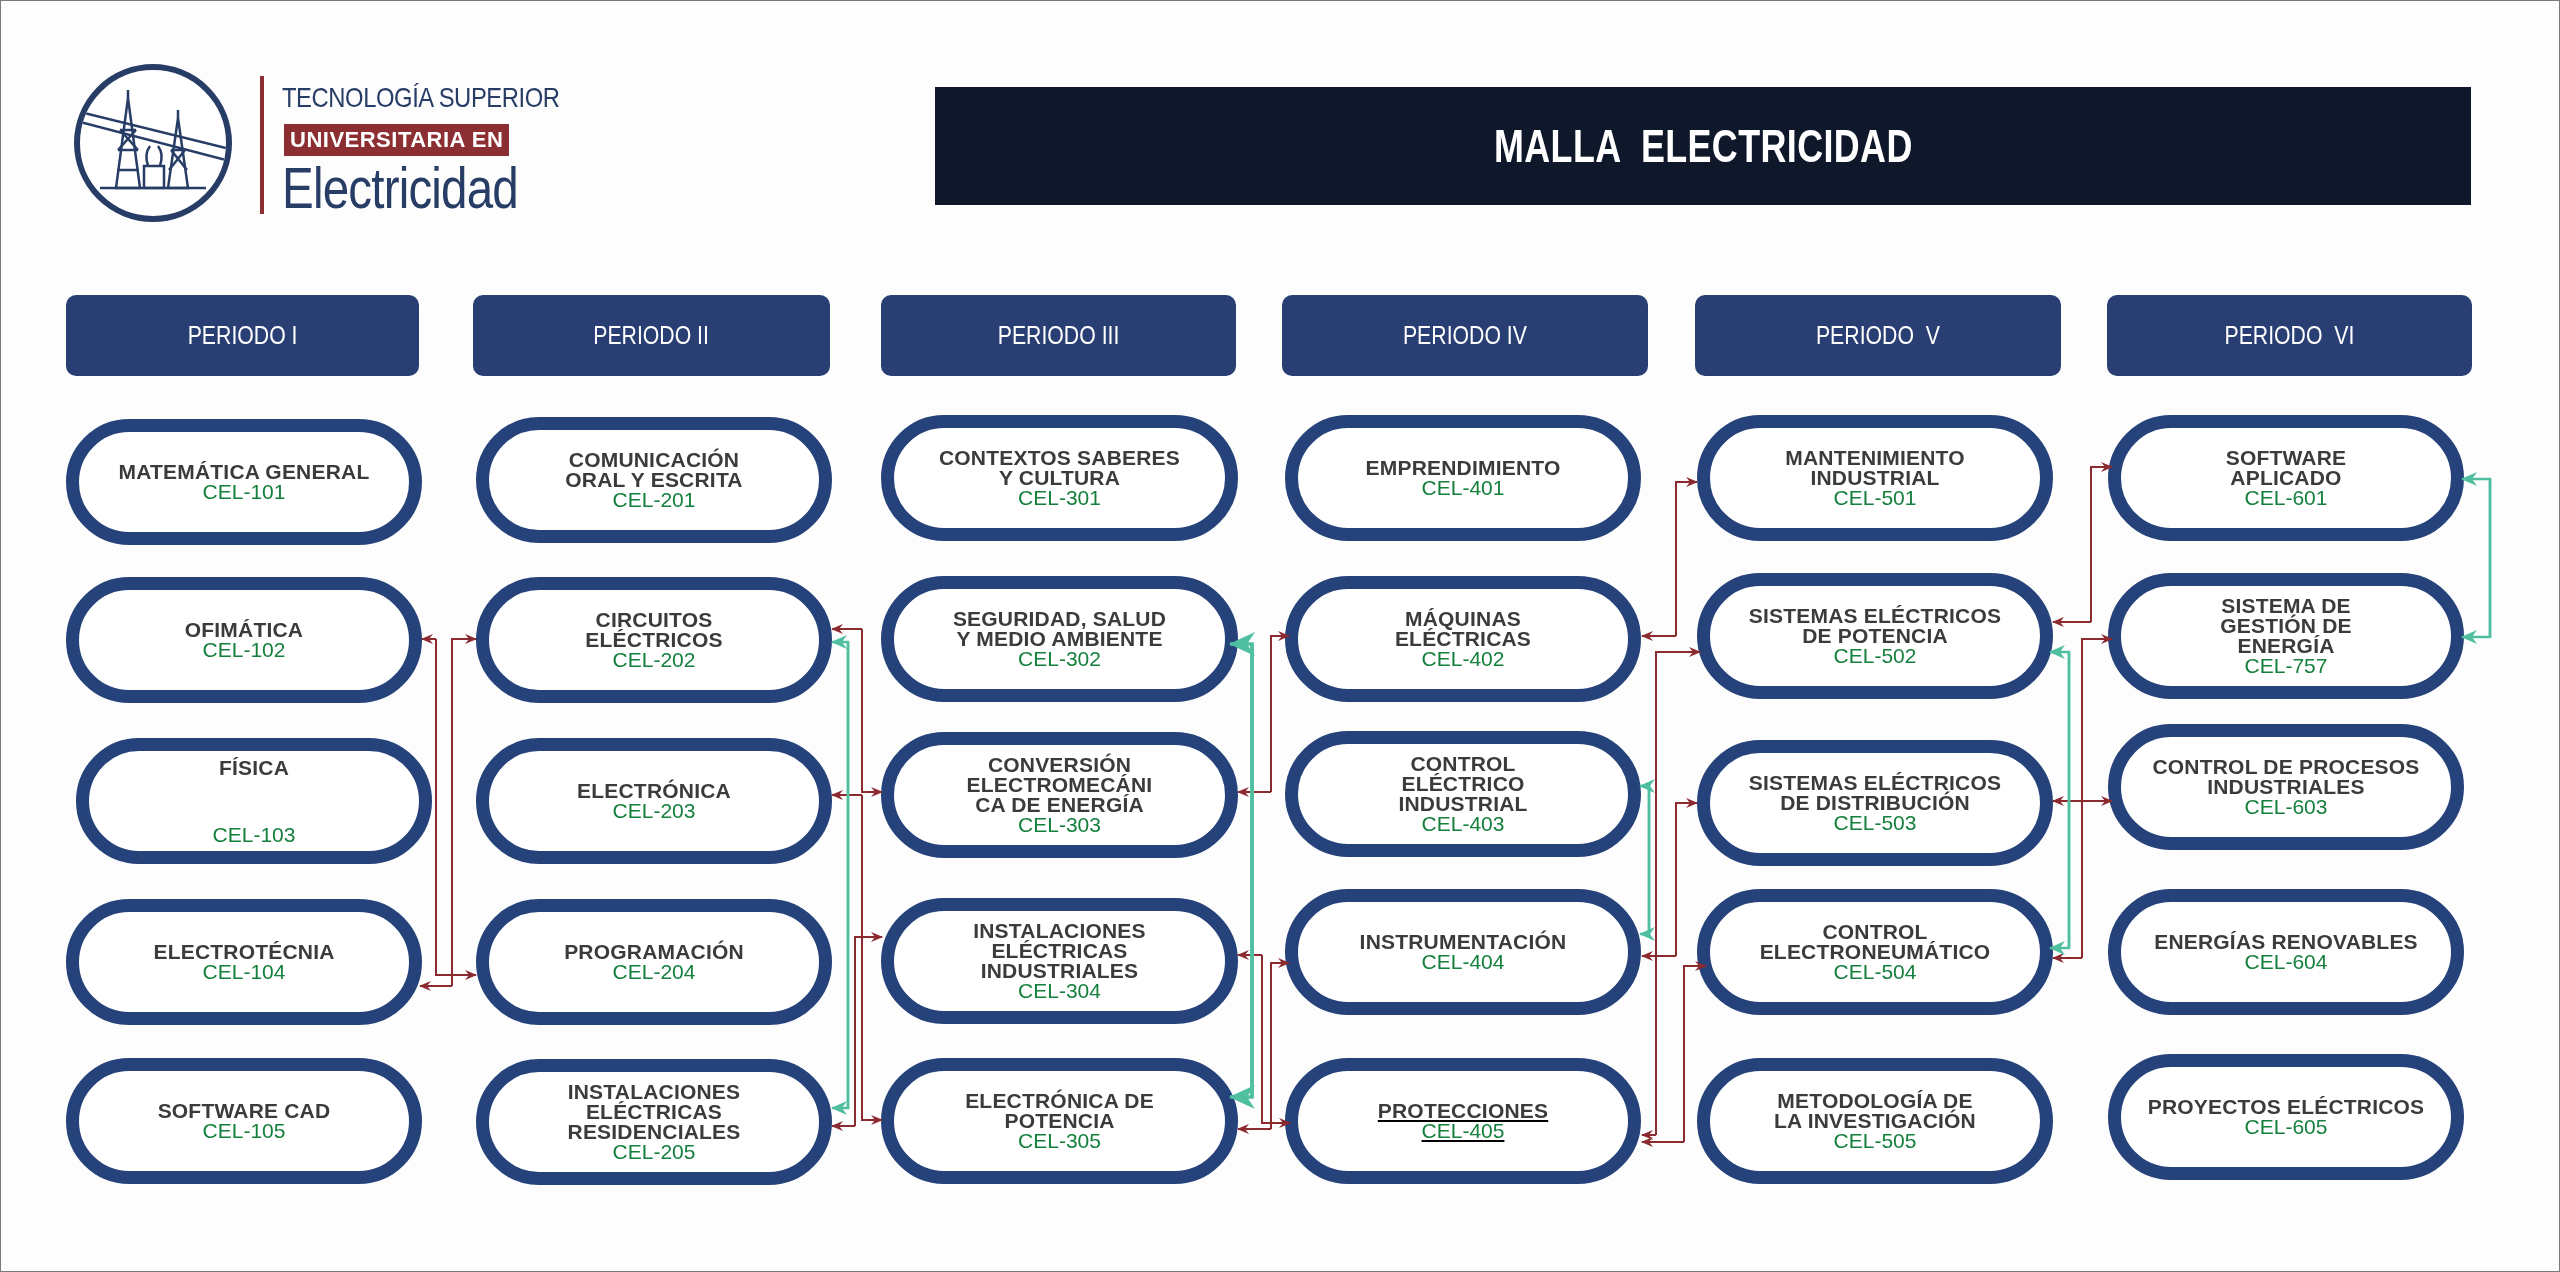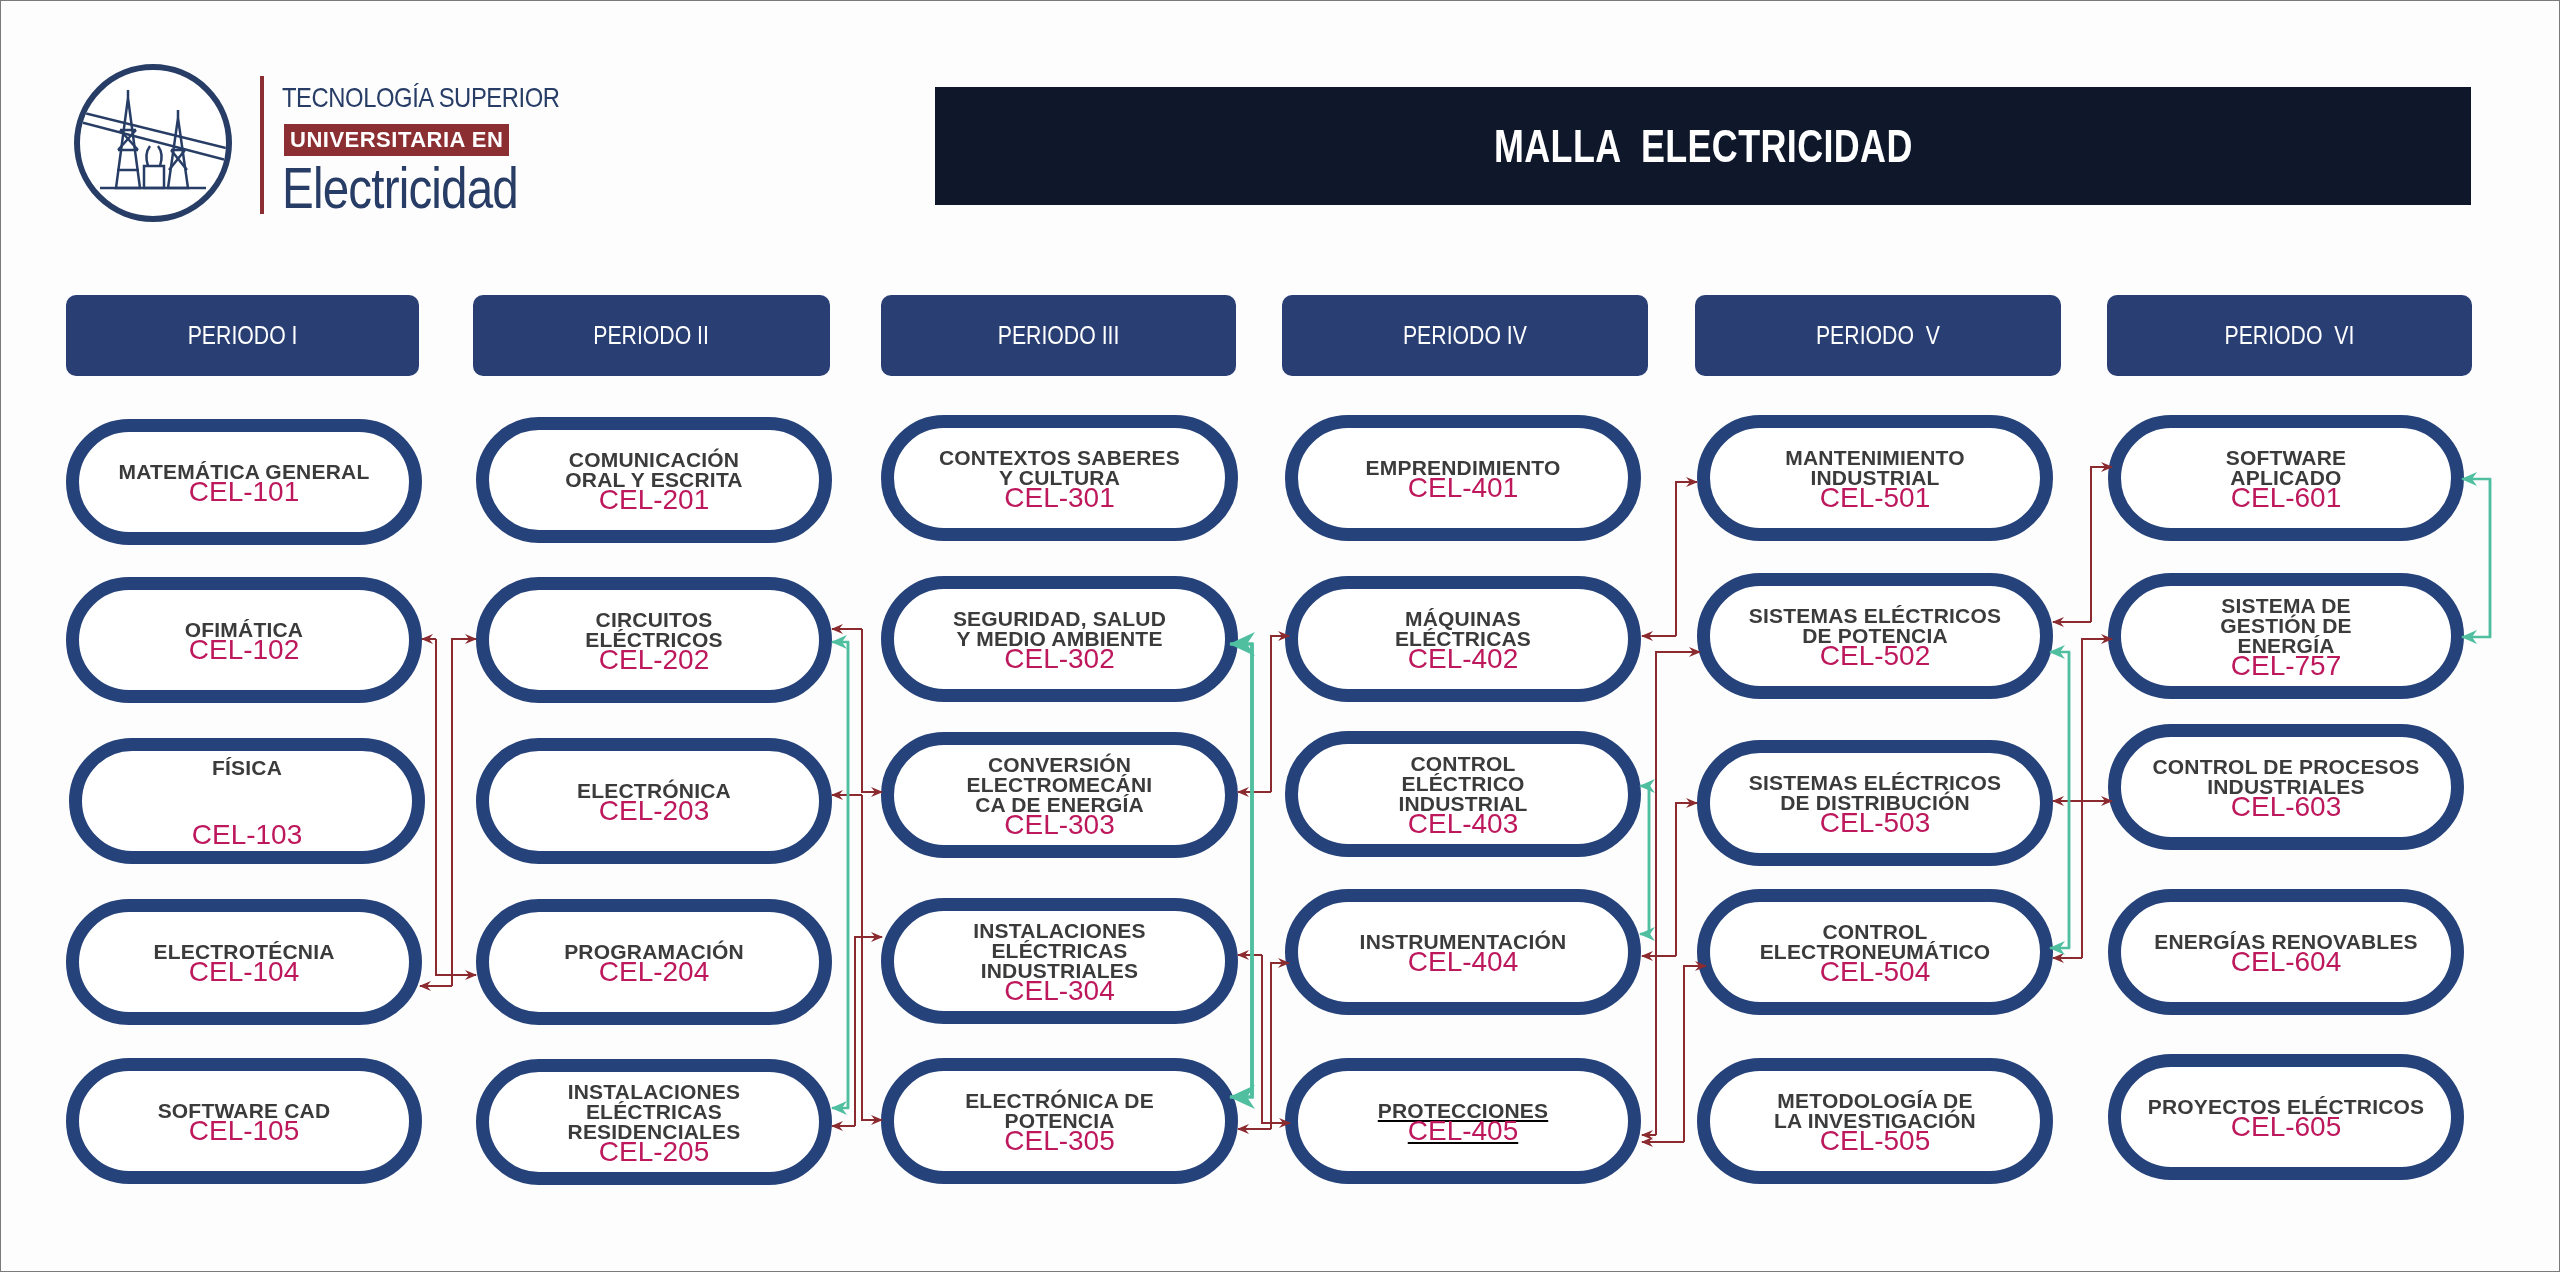--- a/index.html
+++ b/index.html
@@ -12,21 +12,21 @@
   .logo-l1 { position:absolute; left:212px; top:24px; font-family:"Liberation Sans", sans-serif; font-size:28px; color:#273d66; letter-spacing:-0.5px; transform:scaleX(0.85); transform-origin:left; white-space:nowrap; }
   .logo-l2 { position:absolute; left:214px; top:66px; background:#8c2f33; color:#fff; font-weight:bold; font-size:22px; padding:3px 6px; letter-spacing:0.5px; white-space:nowrap; }
   .logo-l3 { position:absolute; left:212px; top:96px; font-size:58px; color:#273d66; transform:scaleX(0.82); transform-origin:left; white-space:nowrap; letter-spacing:-1px; }
   .title-banner { position:absolute; left:935px; top:87px; width:1536px; height:118px; background:#0f172a; display:flex; align-items:center; justify-content:center; }
   .title-banner span { color:#fff; font-weight:bold; font-size:46px; transform:scaleX(0.78); white-space:pre; letter-spacing:0.5px; }
   .period { position:absolute; top:295px; height:81px; background:#293f74; display:flex; align-items:center; justify-content:center;border-radius:10px; }
   .period span { color:#fff; font-size:25px; transform:scaleX(0.85); white-space:pre; }
   .pill { position:absolute; height:126px; border:13px solid #26427a; border-radius:70px; box-sizing:border-box; background:#fff;
           display:flex; flex-direction:column; align-items:center; justify-content:center; text-align:center; }
   .pill .name { font-weight:bold; font-size:21px; color:#3b3b3b; line-height:20px; white-space:pre-line; letter-spacing:0.2px; }
-  .pill .code { font-size:28px; color:#be185d; line-height:20px; }
+  .pill .code { font-size:21px; color:#15803d; line-height:20px; }
   svg.links { position:absolute; left:0; top:0; width:2560px; height:1272px; pointer-events:none; }
 </style>
 </head>
 <body>
 
 <div class="frame"></div>
 
 <div class="logo">
   <div class="logo-circle">
     <svg width="146" height="146" viewBox="0 0 146 146">
@@ -81,21 +81,21 @@
   </div>
 
 <div class="pill" style="left:66px;top:419px;width:356px;">
     <div class="name">MATEMÁTICA GENERAL</div>
     <div class="code">CEL-101</div>
   </div>
 <div class="pill" style="left:66px;top:577px;width:356px;">
     <div class="name">OFIMÁTICA</div>
     <div class="code">CEL-102</div>
   </div>
-<div class="pill" style="left:69px;top:738px;width:356px;gap:47px;">
+<div class="pill" style="left:76px;top:738px;width:356px;gap:47px;">
     <div class="name">FÍSICA</div>
     <div class="code">CEL-103</div>
   </div>
 <div class="pill" style="left:66px;top:899px;width:356px;">
     <div class="name">ELECTROTÉCNIA</div>
     <div class="code">CEL-104</div>
   </div>
 <div class="pill" style="left:66px;top:1058px;width:356px;">
     <div class="name">SOFTWARE CAD</div>
     <div class="code">CEL-105</div>

